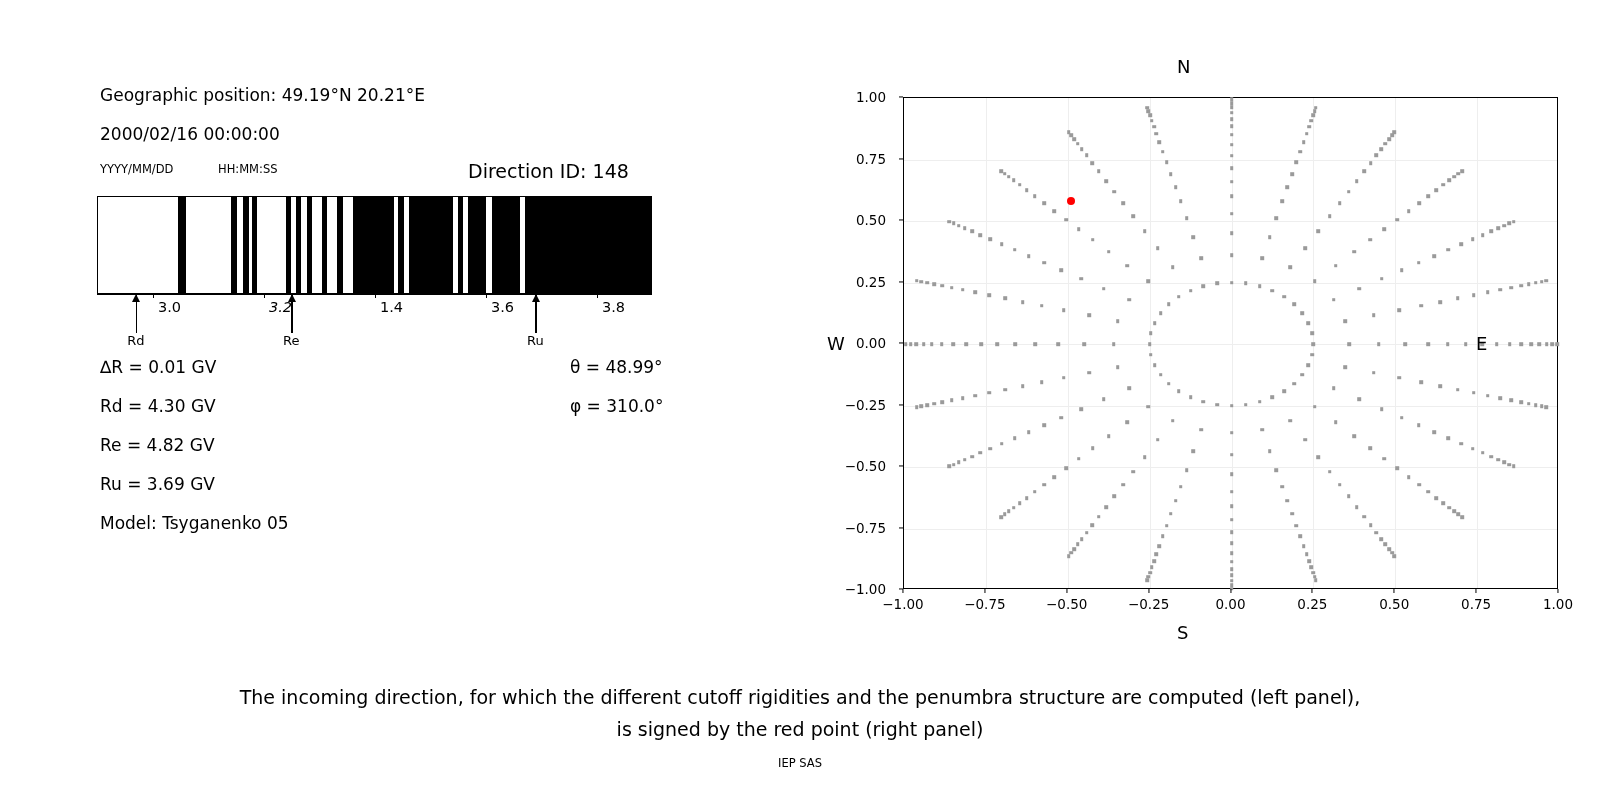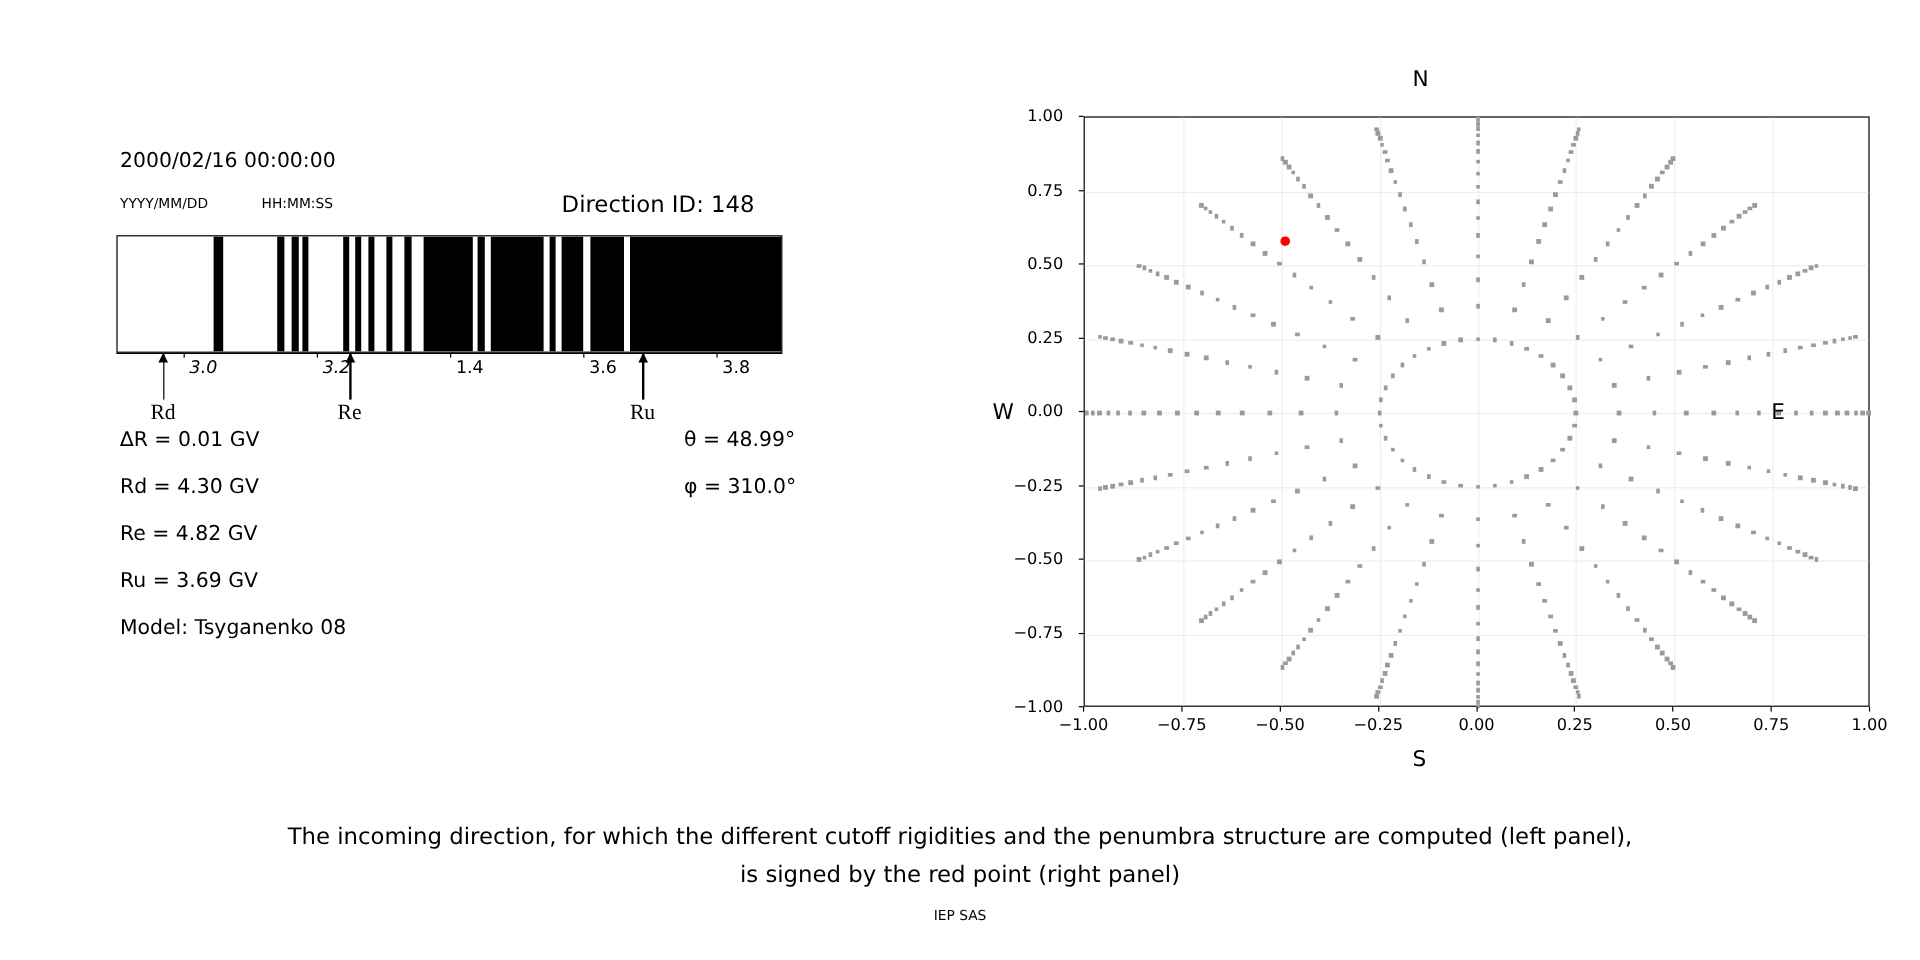--- a/index.html
+++ b/index.html
@@ -37,21 +37,21 @@
 
   .marker{position:absolute;top:1px;}
   .marker .stem{position:absolute;left:0;top:0;width:1.4px;height:38px;background:#000;}
   .marker .head{
     position:absolute;left:-3.6px;top:-1px;width:0;height:0;
     border-left:4.3px solid transparent;border-right:4.3px solid transparent;
     border-bottom:8.5px solid #000;
   }
   .marker .mlabel{
     position:absolute;top:38px;left:0;transform:translateX(-50%);
-    font-size:18px;white-space:nowrap;font-family:Liberation Serif, serif;
+    font-size:13px;white-space:nowrap;
   }
 
   
   .param{position:absolute;font-size:17px;white-space:nowrap;}
   .param-col-l{left:100px;}
   .param-col-r{left:570px;}
 
   
   #right-panel{left:800px;top:0;width:800px;height:660px;}
   #plot-frame{
@@ -84,20 +84,21 @@
   }
   #caption-1{top:686px;}
   #caption-2{top:718px;}
   #footer{top:756px;font-size:11.5px;}
 </style>
 </head>
 <body>
 
 <div class="abs" id="left-panel">
 
+  <div class="abs info-line" id="geo-position">Geographic position: 49.19°N 20.21°E</div>
 
   <div class="abs info-line" id="datetime-line">2000/02/16 00:00:00</div>
 
   <div class="abs" id="fmt-date">YYYY/MM/DD</div>
 
   <div class="abs" id="fmt-time">HH:MM:SS</div>
 
   <div class="abs" id="direction-id">Direction ID: 148</div>
 
   <div class="abs" id="penumbra-wrap">
@@ -117,21 +118,21 @@
         <div class="band" style="left: 360.195px; width: 4.995px;"></div>
         <div class="band" style="left: 370.185px; width: 18.315px;"></div>
         <div class="band" style="left: 394.05px; width: 27.75px;"></div>
         <div class="band" style="left: 427.35px; width: 127.65px;"></div>
       </div>
   </div>
 
   <div class="abs" id="bar-axis">
     <div id="axis-line"></div>
   <div class="tick" style="left: 55.5px;"></div>
-      <div class="tick-label" style="left: 72.5px; font-style: italic;">3.0</div>
+      <div class="tick-label" style="left: 72.5px;">3.0</div>
       <div class="tick" style="left: 166.5px;"></div>
       <div class="tick-label" style="left: 183.5px; font-style: italic;">3.2</div>
       <div class="tick" style="left: 277.5px;"></div>
       <div class="tick-label" style="left: 294.5px;">1.4</div>
       <div class="tick" style="left: 388.5px;"></div>
       <div class="tick-label" style="left: 405.5px;">3.6</div>
       <div class="tick" style="left: 499.5px;"></div>
       <div class="tick-label" style="left: 516.5px;">3.8</div>
       <div class="marker" style="left: 38.85px;">
         <div class="stem"></div>
@@ -147,21 +148,21 @@
         <div class="stem"></div>
         <div class="head"></div>
         <div class="mlabel">Ru</div>
       </div>
     </div>
 
   <div class="abs param param-col-l" style="top:357px">∆R = 0.01 GV</div>
   <div class="abs param param-col-l" style="top:396px">Rd = 4.30 GV</div>
   <div class="abs param param-col-l" style="top:435px">Re = 4.82 GV</div>
   <div class="abs param param-col-l" style="top:474px">Ru = 3.69 GV</div>
-  <div class="abs param param-col-l" style="top:513px">Model: Tsyganenko 08</div>
+  <div class="abs param param-col-l" style="top:513px">Model: Tsyganenko 05</div>
 
   <div class="abs param param-col-r" style="top:357px">θ = 48.99°</div>
   <div class="abs param param-col-r" style="top:396px">φ = 310.0°</div>
 </div>
 
 <div class="abs" id="right-panel">
   <div id="plot-frame">
       <div class="gridline v" style="left: 81.875px;"></div>
       <div class="gridline v" style="left: 163.75px;"></div>
       <div class="gridline v" style="left: 245.625px;"></div>

